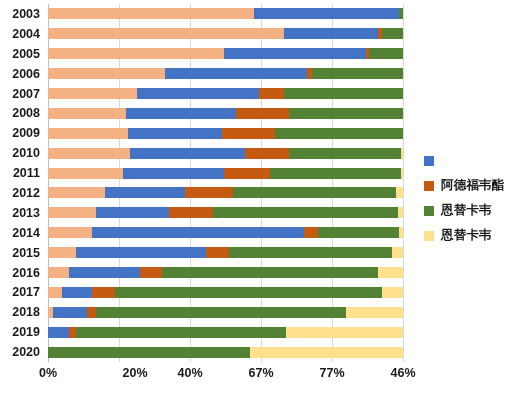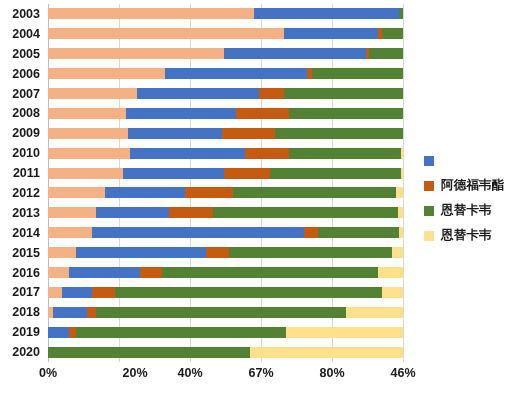--- a/index.html
+++ b/index.html
@@ -274,21 +274,21 @@
           <span class="bar-seg" title="2020 替诺福韦酯 43%" style="width: 152.65px; background: rgb(255, 224, 140);"></span>
         </div>
       </div>
   </div>
 
   <div id="xlabels">
       <div class="xlabel" style="left: 0px;">0%</div>
       <div class="xlabel" style="left: 55px; margin-left: 32px;">20%</div>
       <div class="xlabel" style="left: 142px;">40%</div>
       <div class="xlabel" style="left: 213px;">67%</div>
-      <div class="xlabel" style="left: 284px;">80%</div>
+      <div class="xlabel" style="left: 284px;">77%</div>
       <div class="xlabel" style="left: 355px;">46%</div>
     </div>
 
   <div id="legend">
       <div class="legend-item">
         <span class="legend-swatch" style="background: rgb(68, 114, 196);"></span>
       </div>
       <div class="legend-item">
         <span class="legend-swatch" style="background: rgb(197, 90, 17);"></span>
         <span class="legend-label">阿德福韦酯</span>

